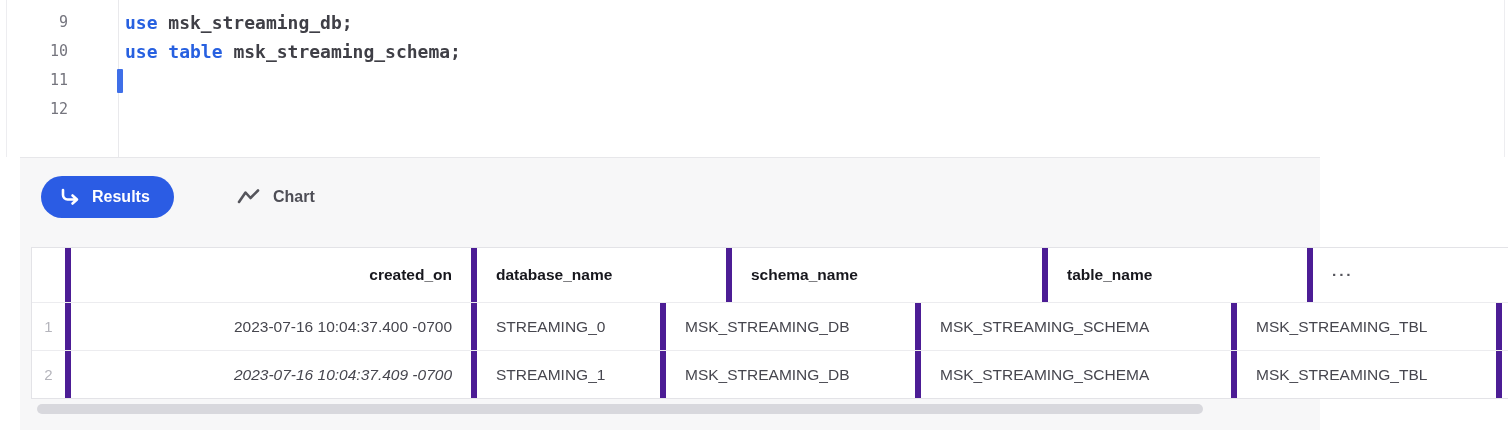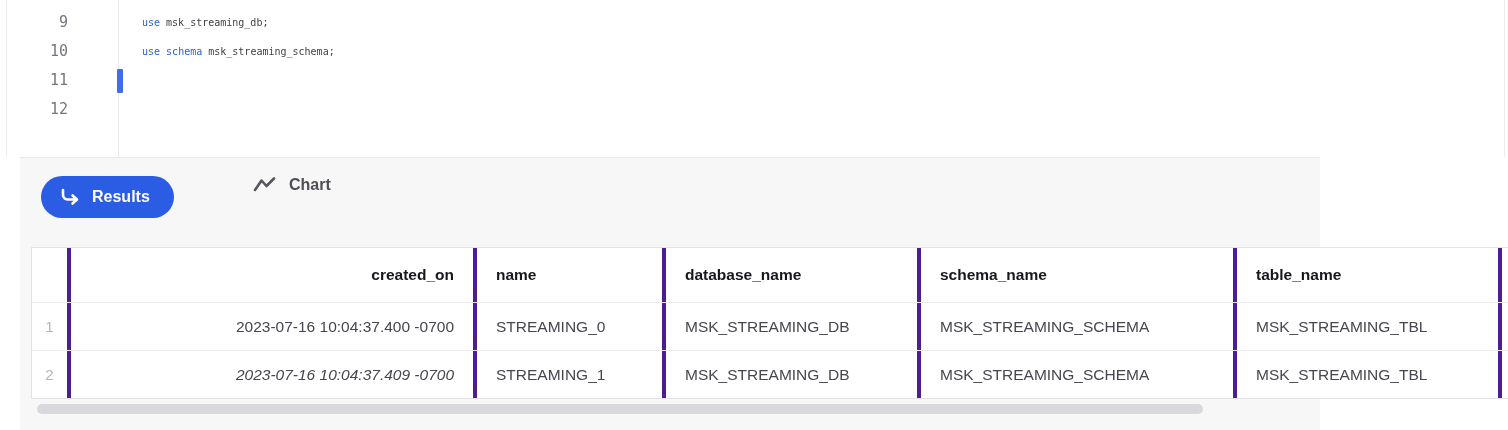--- a/index.html
+++ b/index.html
@@ -17,22 +17,22 @@
   }
   .editor-left-line { position: absolute; left: 6px; top: 0; width: 1px; height: 157px; background: #ededf0; }
   .gutter-line { position: absolute; left: 118px; top: 0; width: 1px; height: 157px; background: #e9e9ec; }
   .editor-right-line { position: absolute; left: 1504px; top: 0; width: 1px; height: 157px; background: #ededf0; }
   .code-row { position: absolute; left: 0; width: 1504px; height: 29px; line-height: 29px; }
   .line-num {
     position: absolute; left: 0; top: 0; width: 68px; text-align: right;
     font-family: "DejaVu Sans Mono", monospace; font-size: 15px; color: #75757e;
   }
   .code-text {
-    position: absolute; left: 142px; top: 0; white-space: pre;
-    font-family: "DejaVu Sans Mono", monospace; font-size: 10px; color: #3f3f46;
+    position: absolute; left: 125px; top: 0; white-space: pre;
+    font-family: "DejaVu Sans Mono", monospace; font-size: 18px; color: #3f3f46; font-weight: bold;
   }
   .code-text .kw { color: #2760e0; }
   .stmt-bar {
     position: absolute; left: 117px; width: 6px; height: 24px;
     background: #3f6fe8; border-radius: 1px;
   }
 
   
   .lower {
     position: absolute; left: 0; top: 157px; width: 1300px; height: 273px;
@@ -40,38 +40,38 @@
   }
 
   
   .results-btn {
     position: absolute; left: 21px; top: 18px; height: 42px; padding: 0 24px 0 18px;
     display: flex; align-items: center; gap: 11px;
     background: #2b5ce4; border: none; border-radius: 21px; cursor: pointer;
   }
   .results-btn .lbl { color: #ffffff; font-size: 16px; font-weight: bold; }
   .chart-tab {
-    position: absolute; left: 229px; top: 18px; height: 42px; padding: 0 4px;
-    display: flex; align-items: flex-start; gap: 12px; cursor: pointer; background: transparent; border: none;
+    position: absolute; left: 213px; top: 18px; height: 42px; padding: 0 4px;
+    display: flex; align-items: center; gap: 12px; cursor: pointer; background: transparent; border: none;
   }
   .chart-tab .lbl { color: #4e4e56; font-size: 16px; font-weight: bold; }
 
   
   .table-card {
     position: absolute; left: 11px; top: 89px; width: 1497px; height: 152px;
     background: #ffffff;
     border-top: 1px solid #e3e3e7; border-left: 1px solid #e3e3e7; border-bottom: 1px solid #e3e3e7;
     overflow: hidden;
   }
   .t-row { display: flex; width: 1497px; }
   .t-row.header { height: 54px; }
   .t-row.data { height: 48px; border-top: 1px solid #ececef; }
   .t-cell {
     flex: 0 0 auto; display: flex; align-items: center; padding: 0 19px;
-    border-right: 4px solid #4c1d95; overflow: hidden; white-space: nowrap;
+    border-right: 6px solid #4c1d95; overflow: hidden; white-space: nowrap;
     font-size: 15.5px; color: #46464e;
   }
   .t-cell:last-child { border-right: none; }
   .t-row.header .t-cell { font-weight: bold; color: #17171d; font-size: 15.5px; }
   .t-cell.align-right { justify-content: flex-end; }
   .t-cell.align-center { justify-content: center; padding: 0 4px; }
   .t-cell.rownum { color: #b5b5bc; font-size: 15px; }
   .t-row.header .t-cell.overflow { color: #55555c; font-weight: bold; letter-spacing: 2px; }
 
   
@@ -91,21 +91,21 @@
     <div class="editor-left-line"></div>
     <div class="gutter-line"></div>
     <div class="editor-right-line"></div>
     <div id="code-lines">
         <div class="code-row" style="top: 8px;">
           <div class="line-num">9</div>
           <div class="code-text"><span class="kw">use</span><span> msk_streaming_db;</span></div>
         </div>
         <div class="code-row" style="top: 37px;">
           <div class="line-num">10</div>
-          <div class="code-text"><span class="kw">use</span><span> </span><span class="kw">schema</span><span> msk_streaming_schema;</span></div>
+          <div class="code-text"><span class="kw">use</span><span> </span><span class="kw">table</span><span> msk_streaming_schema;</span></div>
         </div>
         <div class="code-row" style="top: 66px;">
           <div class="line-num">11</div>
           <div class="stmt-bar" style="top: 3px;"></div>
         </div>
         <div class="code-row" style="top: 95px; padding-left: 8px;">
           <div class="line-num">12</div>
           <div class="code-text"></div>
         </div>
       </div>
@@ -128,21 +128,20 @@
           <polyline points="2,14 8.5,4.5 13.5,10 21,2.5" fill="none" stroke="#55555c" stroke-width="2.6" stroke-linecap="round" stroke-linejoin="round"></polyline>
         </svg>
       </span>
       <span class="lbl">Chart</span>
     </button>
 
     <div class="table-card">
       <div id="grid-header" class="t-row header">
           <div class="t-cell align-center" style="width: 39px;"></div>
           <div class="t-cell align-right" style="width: 406px;">created_on</div>
-          <div class="t-cell align-left" style="width: 189px;">name</div>
           <div class="t-cell align-left" style="width: 255px;">database_name</div>
           <div class="t-cell align-left" style="width: 316px;">schema_name</div>
           <div class="t-cell align-left" style="width: 265px;">table_name</div>
           <div class="t-cell align-left overflow" style="width: 27px;">···</div>
         </div>
       <div id="grid-body">
           <div class="t-row data">
             <div class="t-cell align-center rownum" style="width: 39px;">1</div>
             <div class="t-cell align-right" style="width: 406px;">2023-07-16 10:04:37.400 -0700</div>
             <div class="t-cell align-left" style="width: 189px;">STREAMING_0</div>

